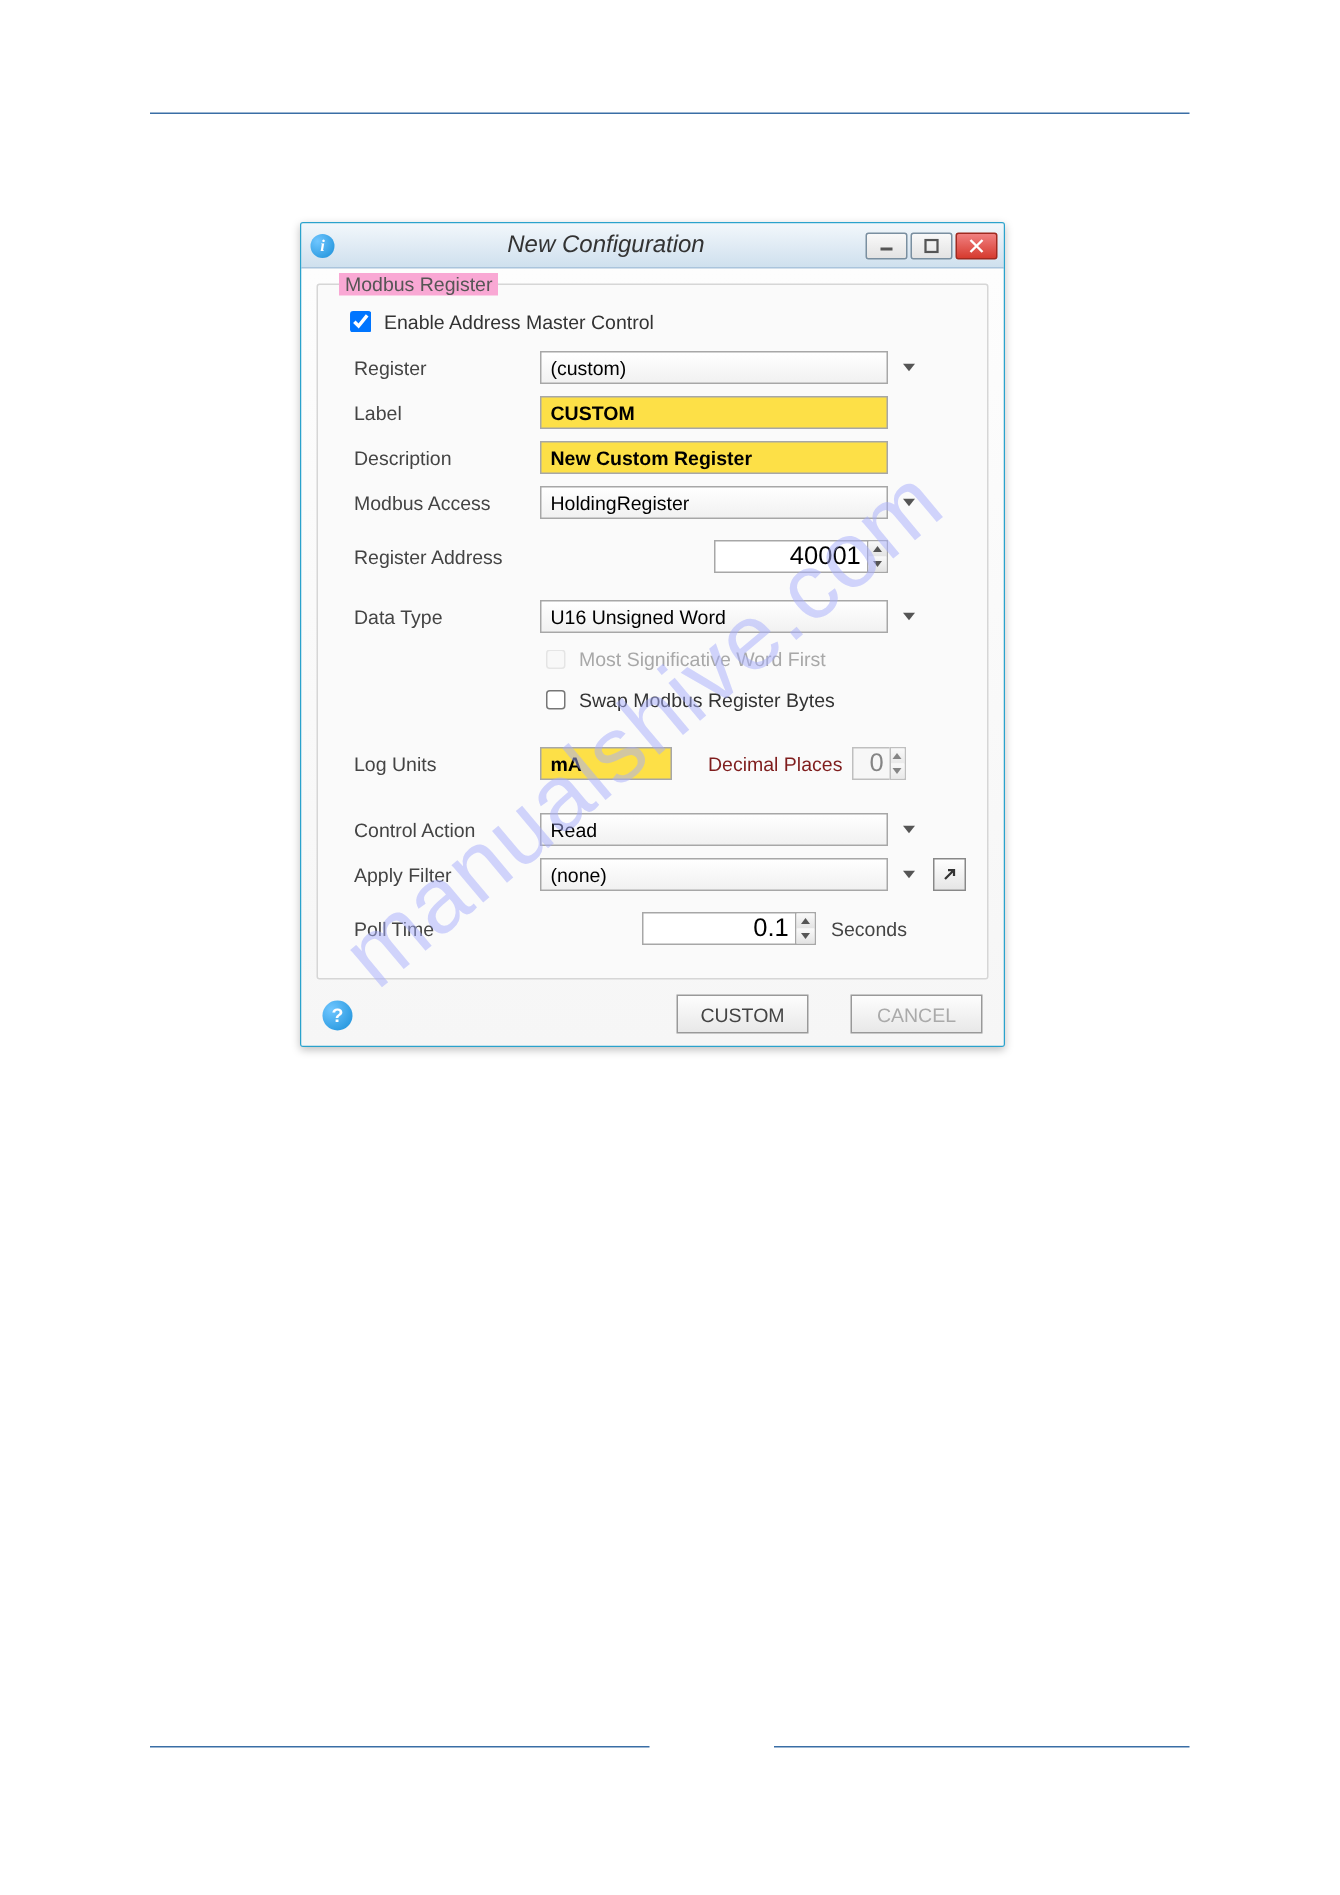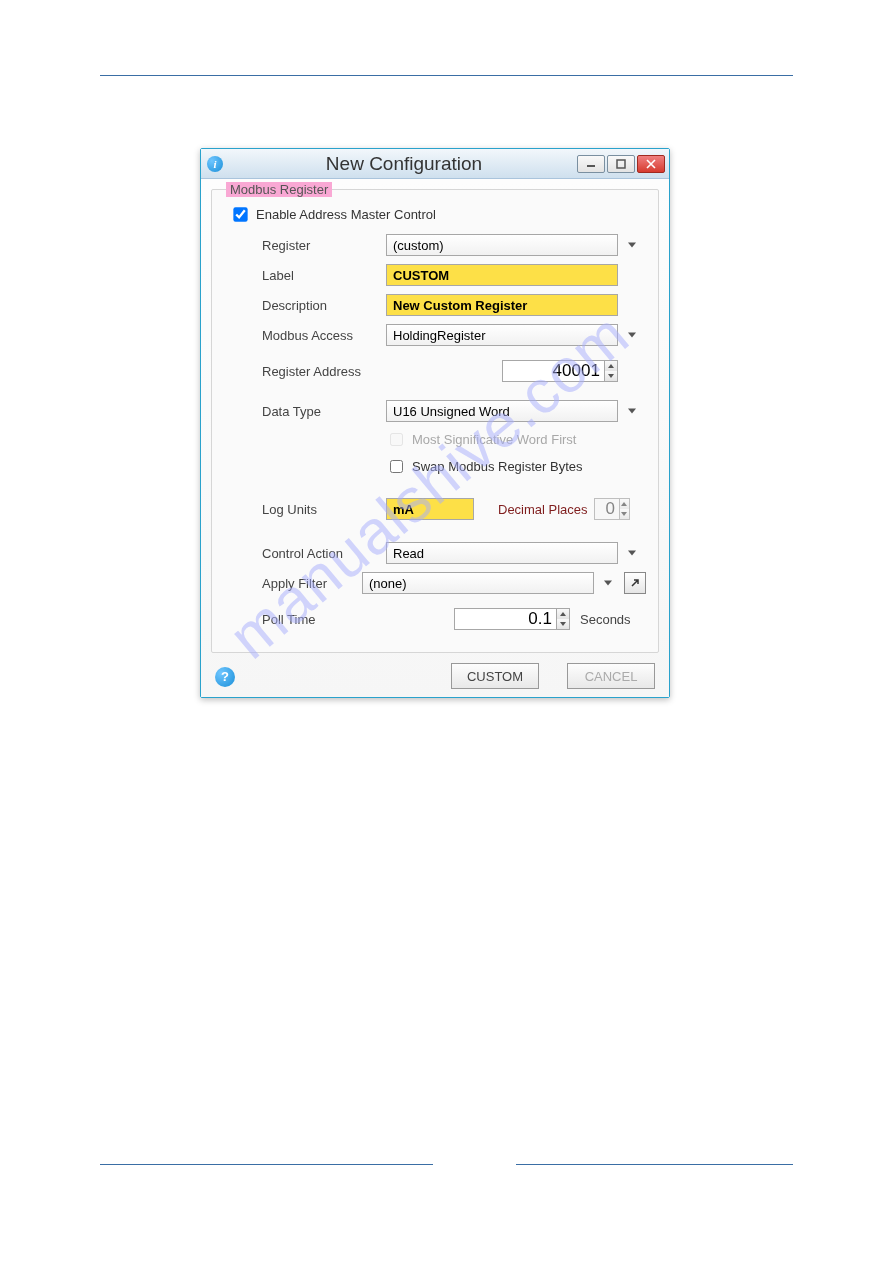--- a/index.html
+++ b/index.html
@@ -49,22 +49,23 @@
     text-align: center;
     line-height: 16px;
     font-size: 11px;
     font-style: italic;
     margin-right: 8px;
     font-family: Georgia, serif;
   }
   .titlebar .title {
     flex: 1;
     text-align: center;
-    font-size: 19px;
+    font-size: 16px;
     color: #333;
+    font-style: italic;
   }
   .winbtns { display:flex; gap:2px; margin-left:auto; }
   .winbtn {
     width: 28px; height: 18px;
     border: 1px solid #7a8fa0;
     border-radius: 2px;
     background: linear-gradient(#f9f9f9,#e3e3e3);
     display:flex; align-items:center; justify-content:center;
     cursor: pointer;
   }
@@ -89,21 +90,21 @@
     position: relative;
     top: -14px;
     left: 2px;
     background: #f9a8d4;
     padding: 0 4px;
     color: #555;
     display: inline-block;
   }
   .checkrow { margin: -6px 0 10px 6px; display:flex; align-items:center; gap:6px; }
   .checkrow input { transform: scale(1.1); }
-  .form-rows { margin-left: 38px; }
+  .form-rows { margin-left: 12px; }
   .row {
     display: flex;
     align-items: center;
     margin-bottom: 8px;
   }
   .row .lbl { width: 124px; color: #444; }
   .row .ctrl { flex:1; display:flex; align-items:center; gap:6px; }
   .combo, .textinp {
     width: 232px;
     height: 22px;

